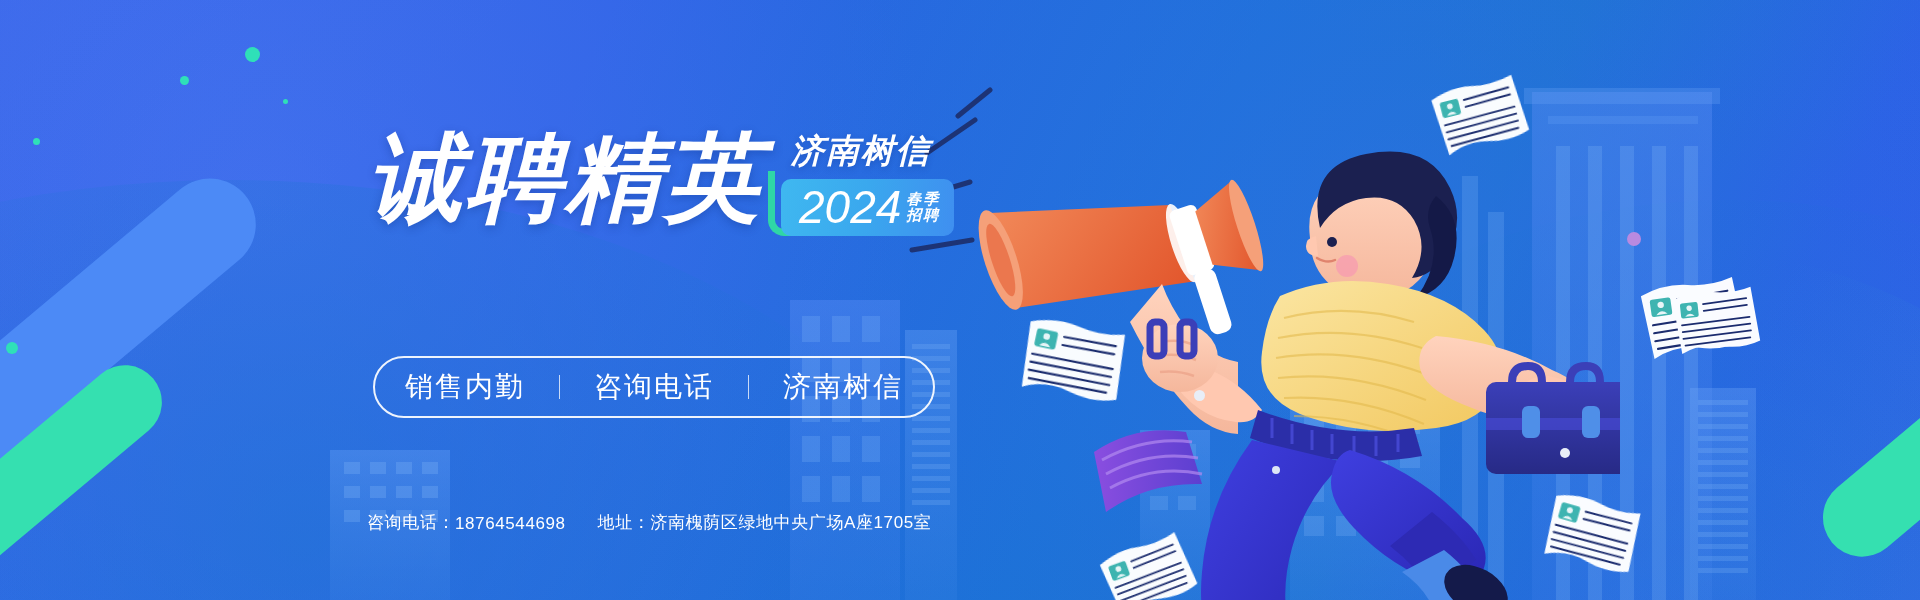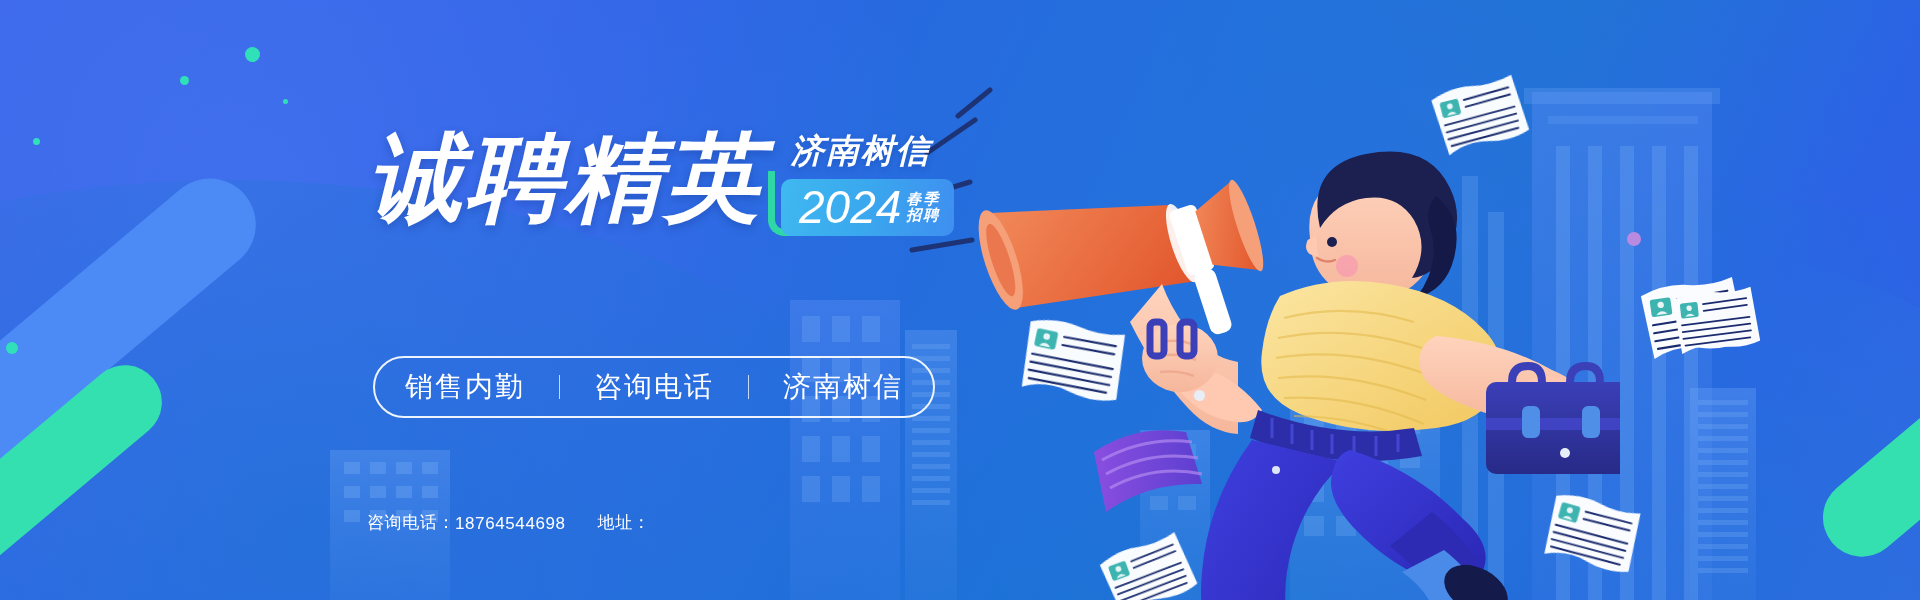--- a/index.html
+++ b/index.html
@@ -439,16 +439,17 @@
       <span class="tag">咨询电话</span>
       <span class="tag-sep"></span>
       <span class="tag">济南树信</span>
     </div>
 
     <div class="contact">
       <span class="contact-item">咨询电话：</span>
       <span class="contact-item">18764544698</span>
       <span class="contact-gap"></span>
       <span class="contact-item">地址：</span>
+      <span class="contact-item">济南槐荫区绿地中央广场A座1705室</span>
     </div>
 
   </div>
 </div>
 
 </body></html>

